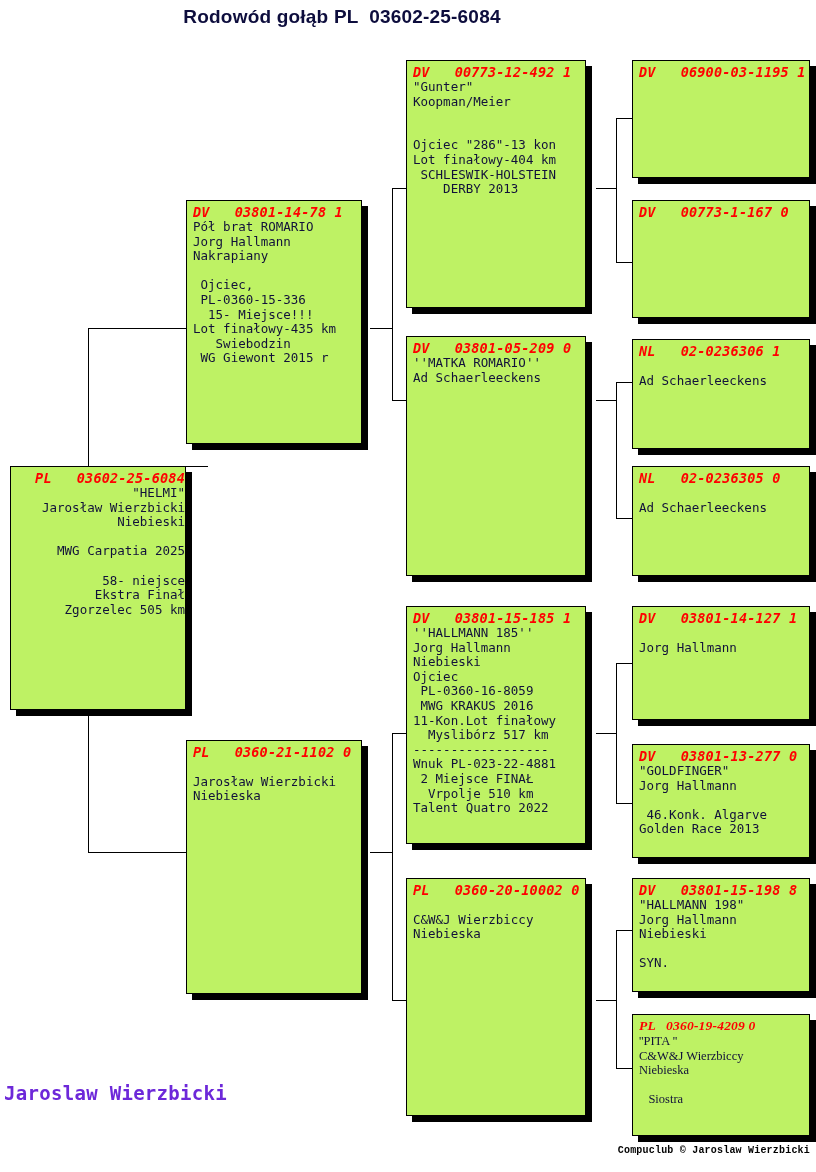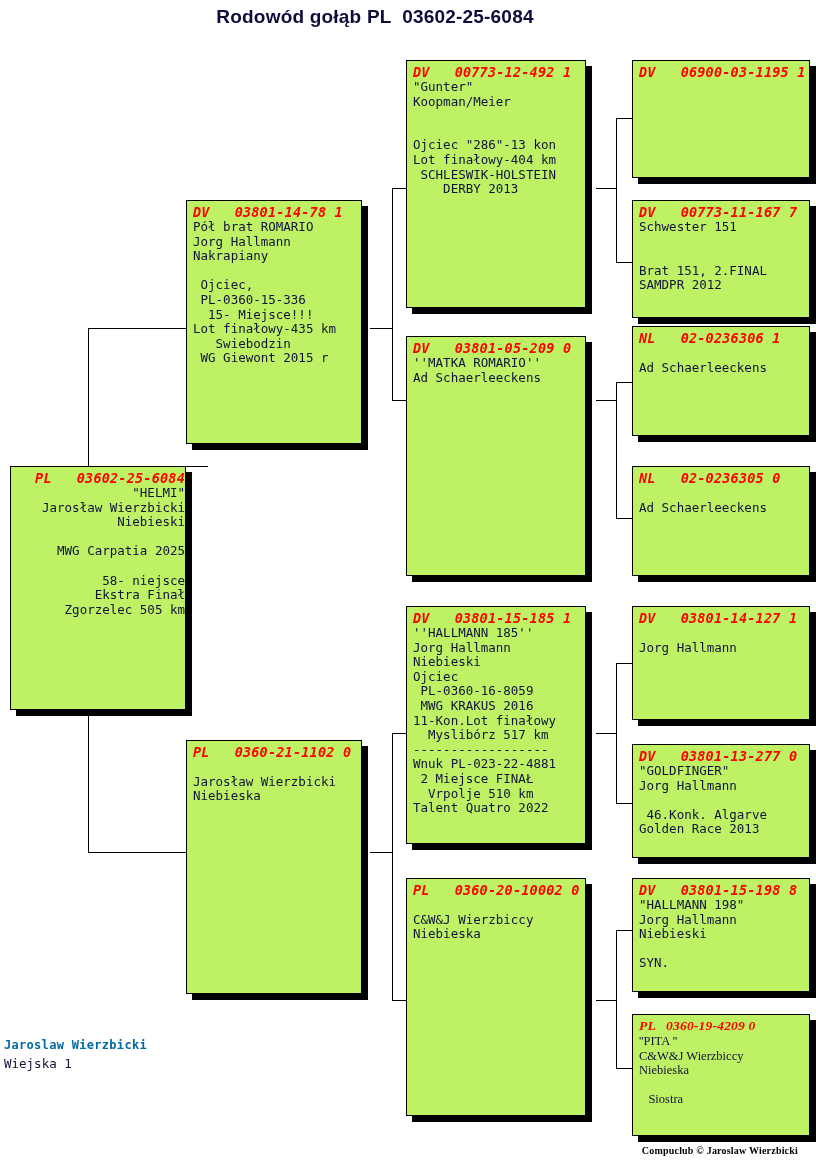--- a/index.html
+++ b/index.html
@@ -21,21 +21,20 @@
     left: 0;
     top: 6px;
     width: 684px;
     text-align: center;
     font-family: "Liberation Sans", sans-serif;
     font-size: 19px;
     font-weight: bold;
     color: #0d0d3d;
     letter-spacing: 0.2px;
     white-space: pre;
-    padding-left: 33px;
   }
 
   
   .pbox {
     position: absolute;
     background: #bef264;
     border: 1px solid #000000;
     box-sizing: border-box;
     box-shadow: 6px 6px 0 0 #000000;
     overflow: hidden;
@@ -69,40 +68,41 @@
   .ln.v { width: 1px; }
 
   
   #breeder {
     position: absolute;
     left: 4px;
     top: 1034px;
     width: 330px;
   }
   #breeder .bname {
-    color: #0369a1;
-    font-weight: bold;
-    font-size: 12px;
+    color: #6d28d9;
+    font-weight: bold;
+    font-size: 19px;
     line-height: 22px;
     white-space: pre;
     letter-spacing: 0.3px;
+    margin-top: 48px;
   }
   #breeder .bline {
     color: #11113a;
     font-size: 12.5px;
     line-height: 15px;
     white-space: pre;
   }
 
   
   #credit {
     position: absolute;
-    right: 18px;
+    right: 6px;
     top: 1145px;
-    font-family: Liberation Serif, serif;
+    font-family: Liberation Mono, monospace;
     font-weight: bold;
     font-size: 10px;
     color: #000000;
     white-space: pre;
     letter-spacing: 0.2px;
   }
 </style>
 </head>
 <body>
 
@@ -217,29 +217,24 @@
   <div class="body">
 C&amp;W&amp;J Wierzbiccy
 Niebieska</div>
 </div>
 
 <div class="pbox" style="left:632px; top:60px; width:178px; height:118px;">
   <div class="hdr">DV   06900-03-1195 1</div>
 </div>
 
 <div class="pbox" style="left:632px; top:200px; width:178px; height:118px;">
-  <div class="hdr">DV   00773-11-167 7</div>
-  <div class="body">Schwester 151
-
-
-Brat 151, 2.FINAL
-SAMDPR 2012</div>
-</div>
-
-<div class="pbox" style="left:632px; top:326px; width:178px; height:110px;">
+  <div class="hdr">DV   00773-1-167 0</div>
+</div>
+
+<div class="pbox" style="left:632px; top:339px; width:178px; height:110px;">
   <div class="hdr">NL   02-0236306 1</div>
   <div class="body">
 Ad Schaerleeckens</div>
 </div>
 
 <div class="pbox" style="left:632px; top:466px; width:178px; height:110px;">
   <div class="hdr">NL   02-0236305 0</div>
   <div class="body">
 Ad Schaerleeckens</div>
 </div>
@@ -272,16 +267,15 @@
   <div class="hdr">PL   0360-19-4209 0</div>
   <div class="body">''PITA ''
 C&amp;W&amp;J Wierzbiccy
 Niebieska
 
    Siostra</div>
 </div>
 
 <div id="breeder">
   <div class="bname">Jaroslaw Wierzbicki</div>
-  <div class="bline">Wiejska 1</div>
 </div>
 
 <div id="credit">Compuclub © Jaroslaw Wierzbicki</div>
 
 </body></html>

